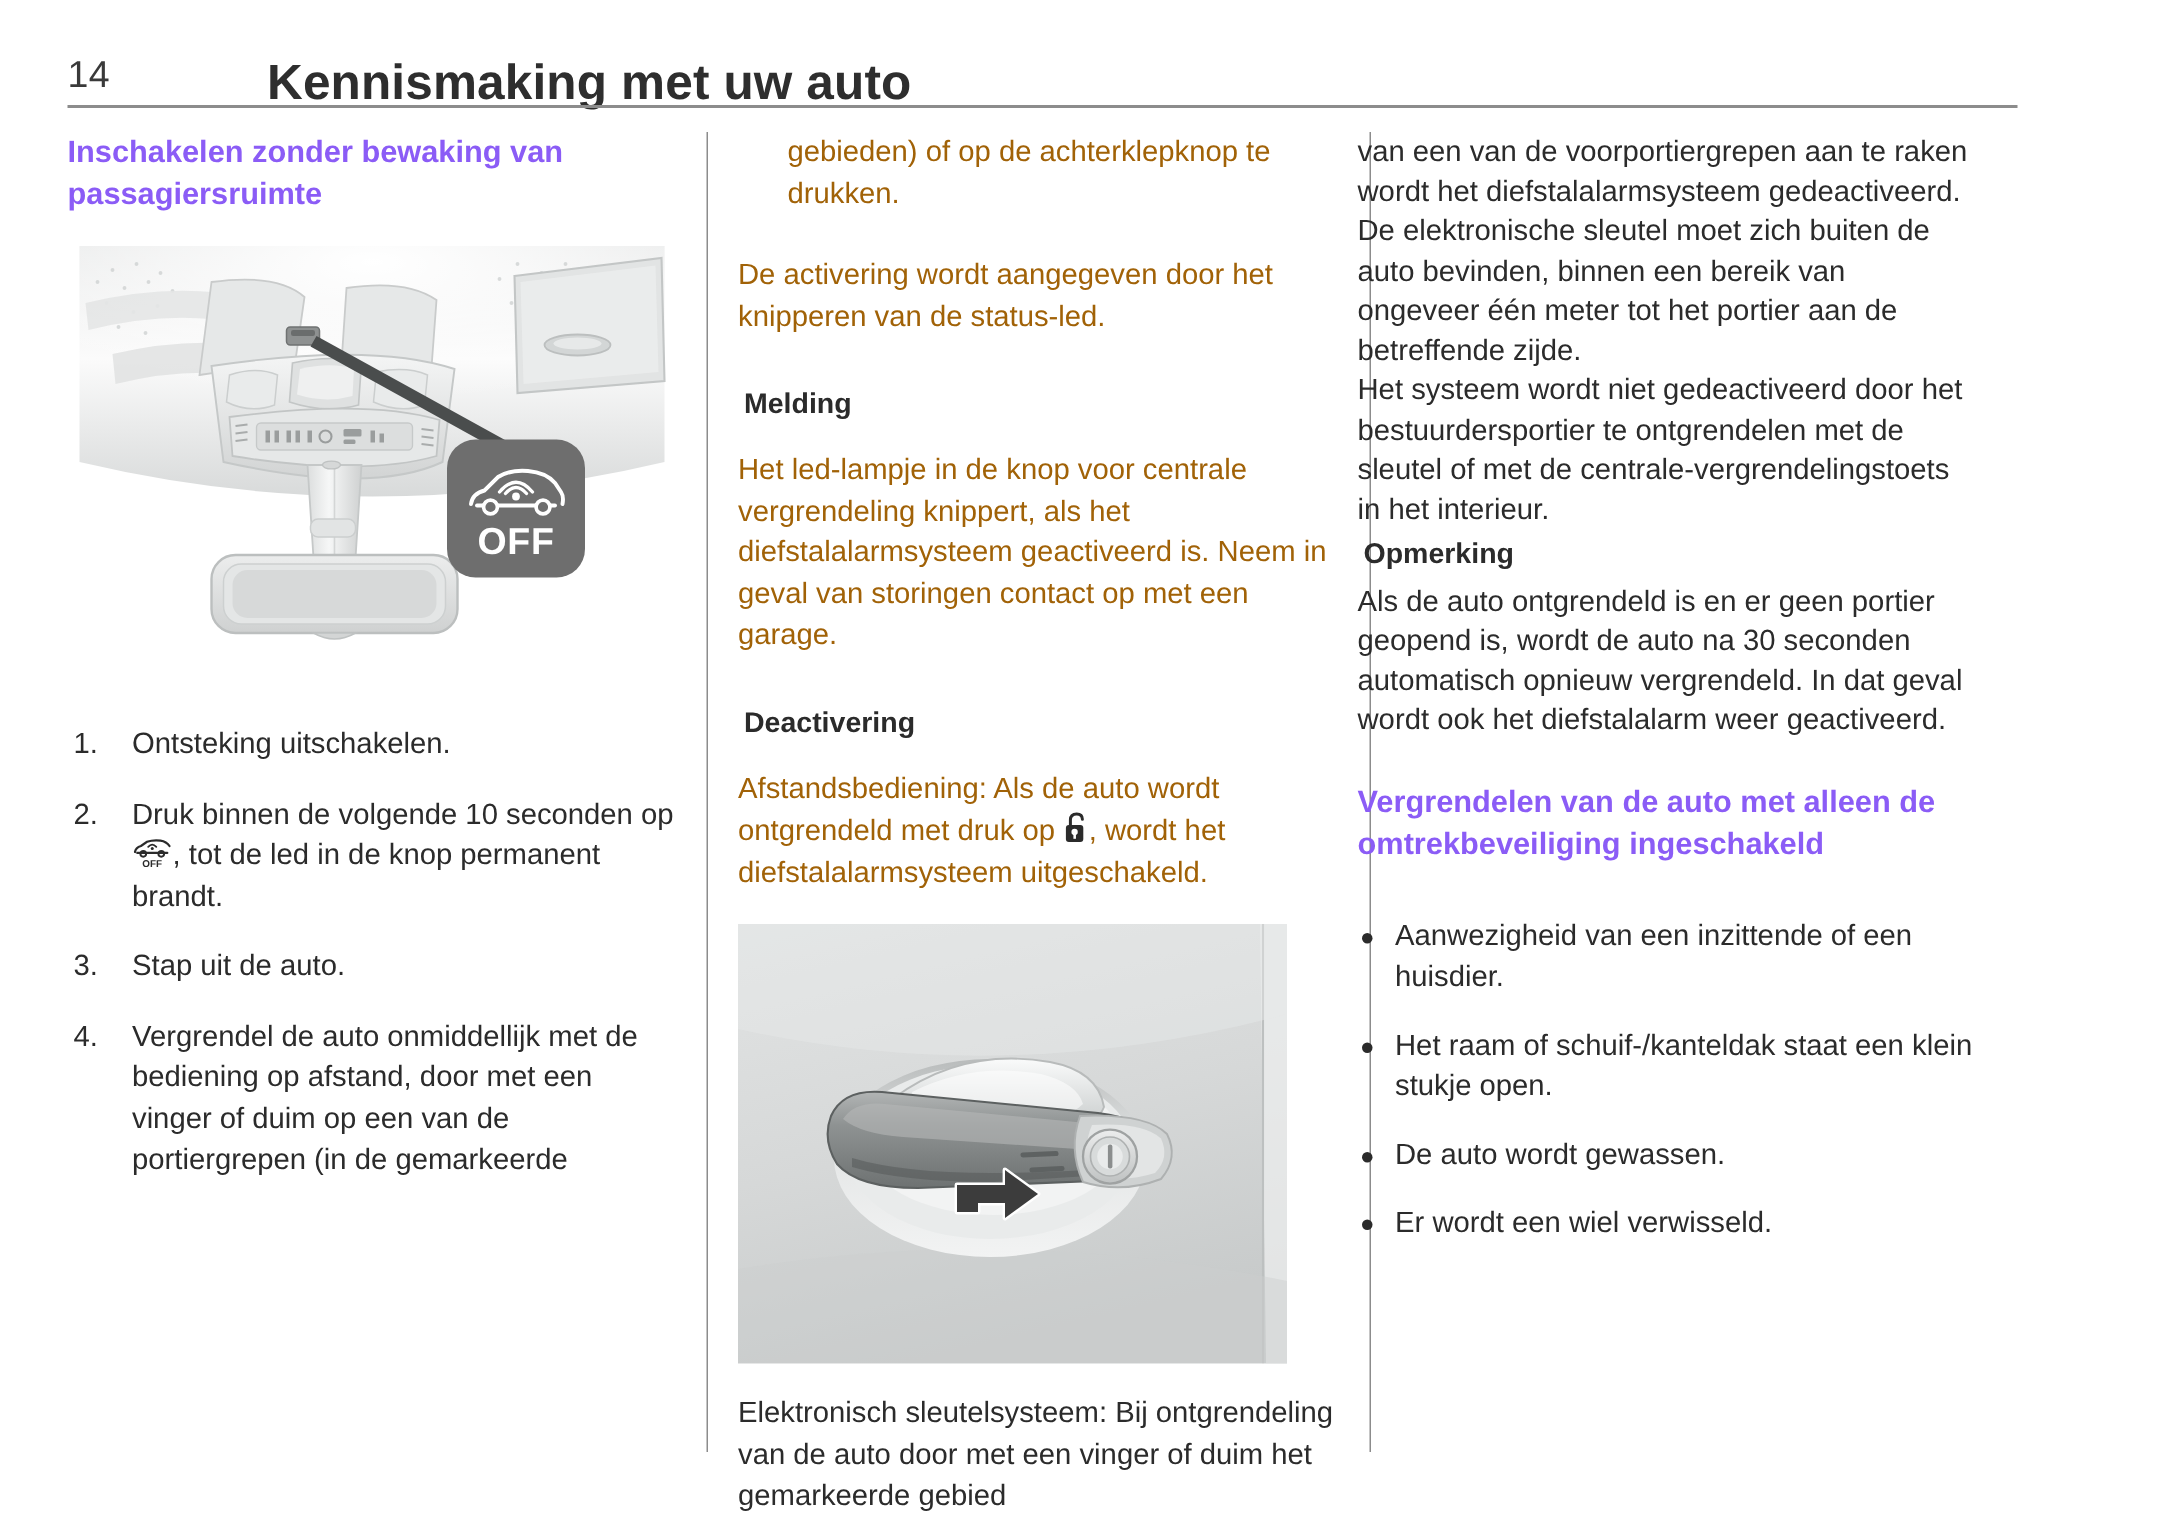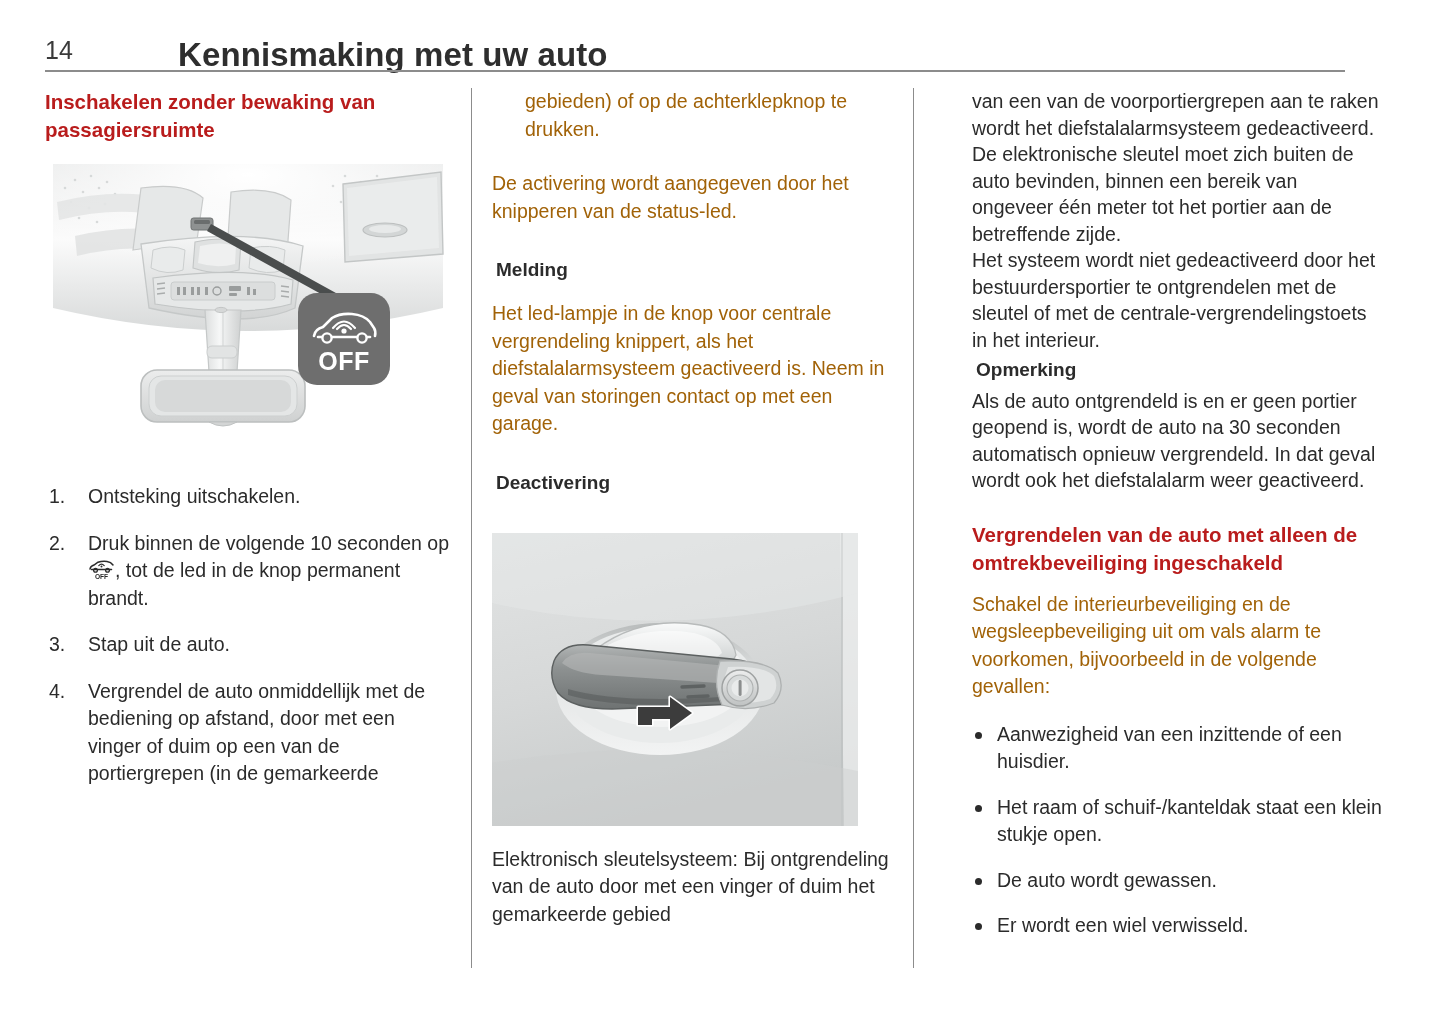--- a/index.html
+++ b/index.html
@@ -62,29 +62,29 @@
   .col-divider.d1 { left: 471px; }
   .col-divider.d2 { left: 913px; }
 
   
   .column {
     position: absolute;
     top: 88px;
   }
   .col1 { left: 45px;  width: 408px; }
   .col2 { left: 492px; width: 402px; }
-  .col3 { left: 972px; width: 410px; }
+  .col3 { left: 905px; width: 410px; }
 
   
   h2.sect-head {
     margin: 0 0 14px 0;
     font-size: 20.5px;
     font-weight: 700;
     line-height: 28px;
-    color: #b91c1c;
+    color: #8b5cf6;
   }
   h3.sub-head {
     margin: 4px;
     font-size: 19px;
     font-weight: 700;
     line-height: 27px;
     color: #2b2b2b;
   }
   p.body {
     margin: 0;
@@ -416,20 +416,26 @@
   <div class="gap-s"></div>
 
   <p class="body">Het led-lampje in de knop voor centrale vergrendeling knippert, als het diefstalalarmsysteem geactiveerd is. Neem in geval van storingen contact op met een garage.</p>
 
   <div class="gap-l"></div>
 
   <h3 class="sub-head">Deactivering</h3>
 
   <div class="gap-s"></div>
 
+  <p class="body"><span>Afstandsbediening: Als de auto wordt ontgrendeld met druk op </span><span class="inline-glyph glyph-unlock"><svg width="17" height="25" viewBox="0 0 17 25" aria-hidden="true">
+        <path d="M4.6 10 V6.6 Q4.6 2.6 8.8 2.6 Q12.6 2.6 12.6 6.2" fill="none" stroke="#2b2b2b" stroke-width="2" stroke-linecap="round"></path>
+        <rect x="1.6" y="10" width="11.6" height="11.4" rx="2" fill="#2b2b2b"></rect>
+        <circle cx="7.4" cy="14.6" r="2.1" fill="#ffffff"></circle>
+        <rect x="6.6" y="15.4" width="1.7" height="3.8" fill="#ffffff"></rect>
+      </svg></span><span>, wordt het diefstalalarmsysteem uitgeschakeld.</span></p>
 
   <div class="gap-m"></div>
 
   <div class="fig-handle">
     <svg width="366" height="293" viewBox="0 0 366 293" aria-hidden="true">
       <defs>
         <linearGradient id="bodyG" x1="0" y1="0" x2="0.3" y2="1">
           <stop offset="0%" stop-color="#e2e4e4"></stop>
           <stop offset="55%" stop-color="#d6d8d8"></stop>
           <stop offset="100%" stop-color="#c8cbcb"></stop>
@@ -506,21 +512,20 @@
   <p class="tight">van een van de voorportiergrepen aan te raken wordt het diefstalalarmsysteem gedeactiveerd.</p>
   <p class="tight">De elektronische sleutel moet zich buiten de auto bevinden, binnen een bereik van ongeveer één meter tot het portier aan de betreffende zijde.</p>
   <p class="tight">Het systeem wordt niet gedeactiveerd door het bestuurdersportier te ontgrendelen met de sleutel of met de centrale-vergrendelingstoets in het interieur.</p>
   <h3 class="sub-head" style="line-height:26.5px;">Opmerking</h3>
   <p class="tight">Als de auto ontgrendeld is en er geen portier geopend is, wordt de auto na 30 seconden automatisch opnieuw vergrendeld. In dat geval wordt ook het diefstalalarm weer geactiveerd.</p>
 
   <div class="gap-l"></div>
 
   <h2 class="sect-head">Vergrendelen van de auto met alleen de omtrekbeveiliging ingeschakeld</h2>
 
-  <p class="body">Schakel de interieurbeveiliging en de wegsleepbeveiliging uit om vals alarm te voorkomen, bijvoorbeeld in de volgende gevallen:</p>
 
   <div class="gap-m"></div>
 
   <ul class="bullet-list">
     <li>
       <span class="dot"></span>
       <span>Aanwezigheid van een inzittende of een huisdier.</span>
     </li>
     <li>
       <span class="dot"></span>

